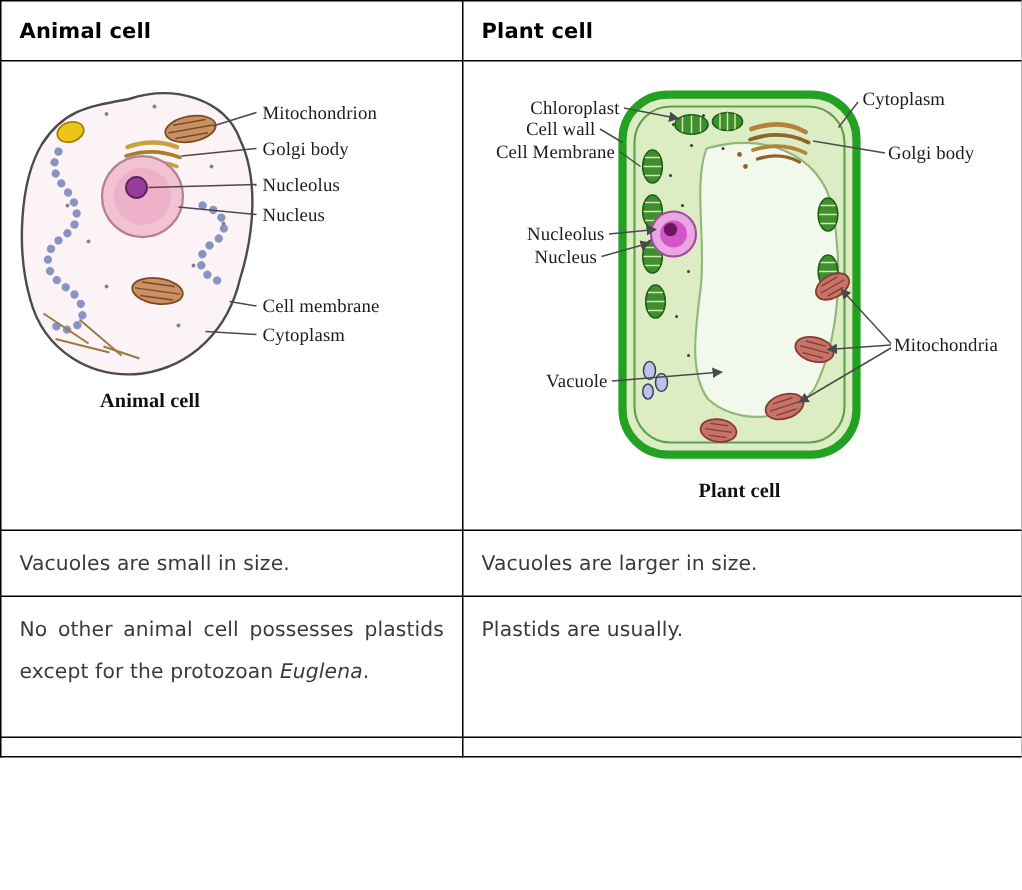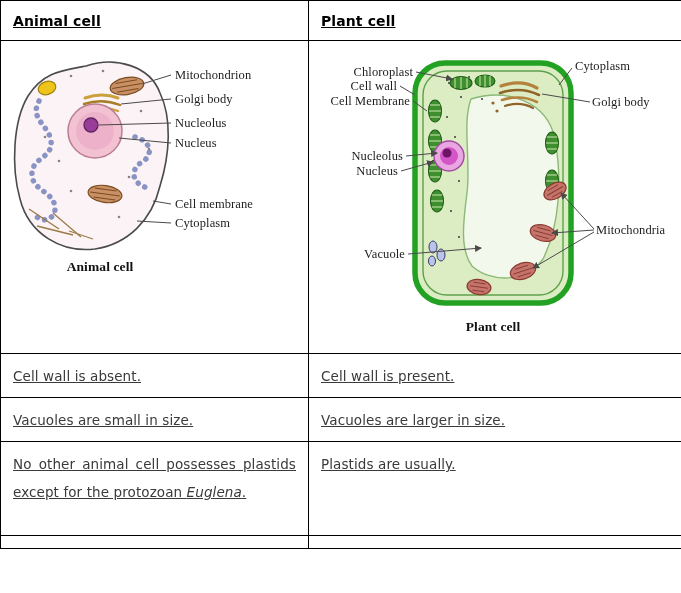--- a/index.html
+++ b/index.html
@@ -1,20 +1,20 @@
 <!DOCTYPE html>
 <html><head>
 <meta charset="utf-8">
 <style>
   html,body { margin:0; padding:0; background:#fff; }
   body { width:681px; height:593px; overflow:hidden;
          font-family:"DejaVu Sans", sans-serif; color:#3a3a3a; }
   table.cmp { border-collapse:collapse; width:681px; table-layout:fixed; }
   table.cmp td { border:1px solid #000; padding:0 12px; vertical-align:middle;
-                 font-size:13.5px; letter-spacing:.1px;text-decoration:underline; }
+                 font-size:13.5px; letter-spacing:.1px; }
   tr.header-row td { font-weight:bold; font-size:14px; color:#000; }
   tr.diagram-row td { padding:0; vertical-align:top; }
   tr.tall td { vertical-align:top; padding-top:8px; line-height:28px; }
   td.justify { text-align:justify; }
   tr.stub-row td { border-bottom:1px solid #000; }
   svg { display:block; }
   .dlabel { font-family:"Liberation Serif", serif; font-size:12.5px; fill:#1c1c1c; }
   .dcap   { font-family:"Liberation Serif", serif; font-size:13.5px; font-weight:bold; fill:#111; }
 </style>
 </head>
@@ -213,24 +213,20 @@
         <text class="dlabel" text-anchor="end" x="96" y="217">Vacuole</text>
         <text class="dlabel" x="266" y="29">Cytoplasm</text>
         <text class="dlabel" x="283" y="65">Golgi body</text>
         <text class="dlabel" x="287" y="193">Mitochondria</text>
         <text class="dcap" x="184" y="290" text-anchor="middle">Plant cell</text>
       </svg>
     </td>
   </tr>
 
 
-  <tr class="text-row" style="height:44px">
-    <td><span>Cell wall is absent.</span></td>
-    <td><span>Cell wall is present.</span></td>
-  </tr>
 
   <tr class="text-row" style="height:44px">
     <td><span>Vacuoles are small in size.</span></td>
     <td><span>Vacuoles are larger in size.</span></td>
   </tr>
 
   <tr class="text-row tall" style="height:94px">
     <td class="justify">
       <span>No other animal cell possesses plastids except for the protozoan </span><i>Euglena</i><span>.</span>
     </td>

